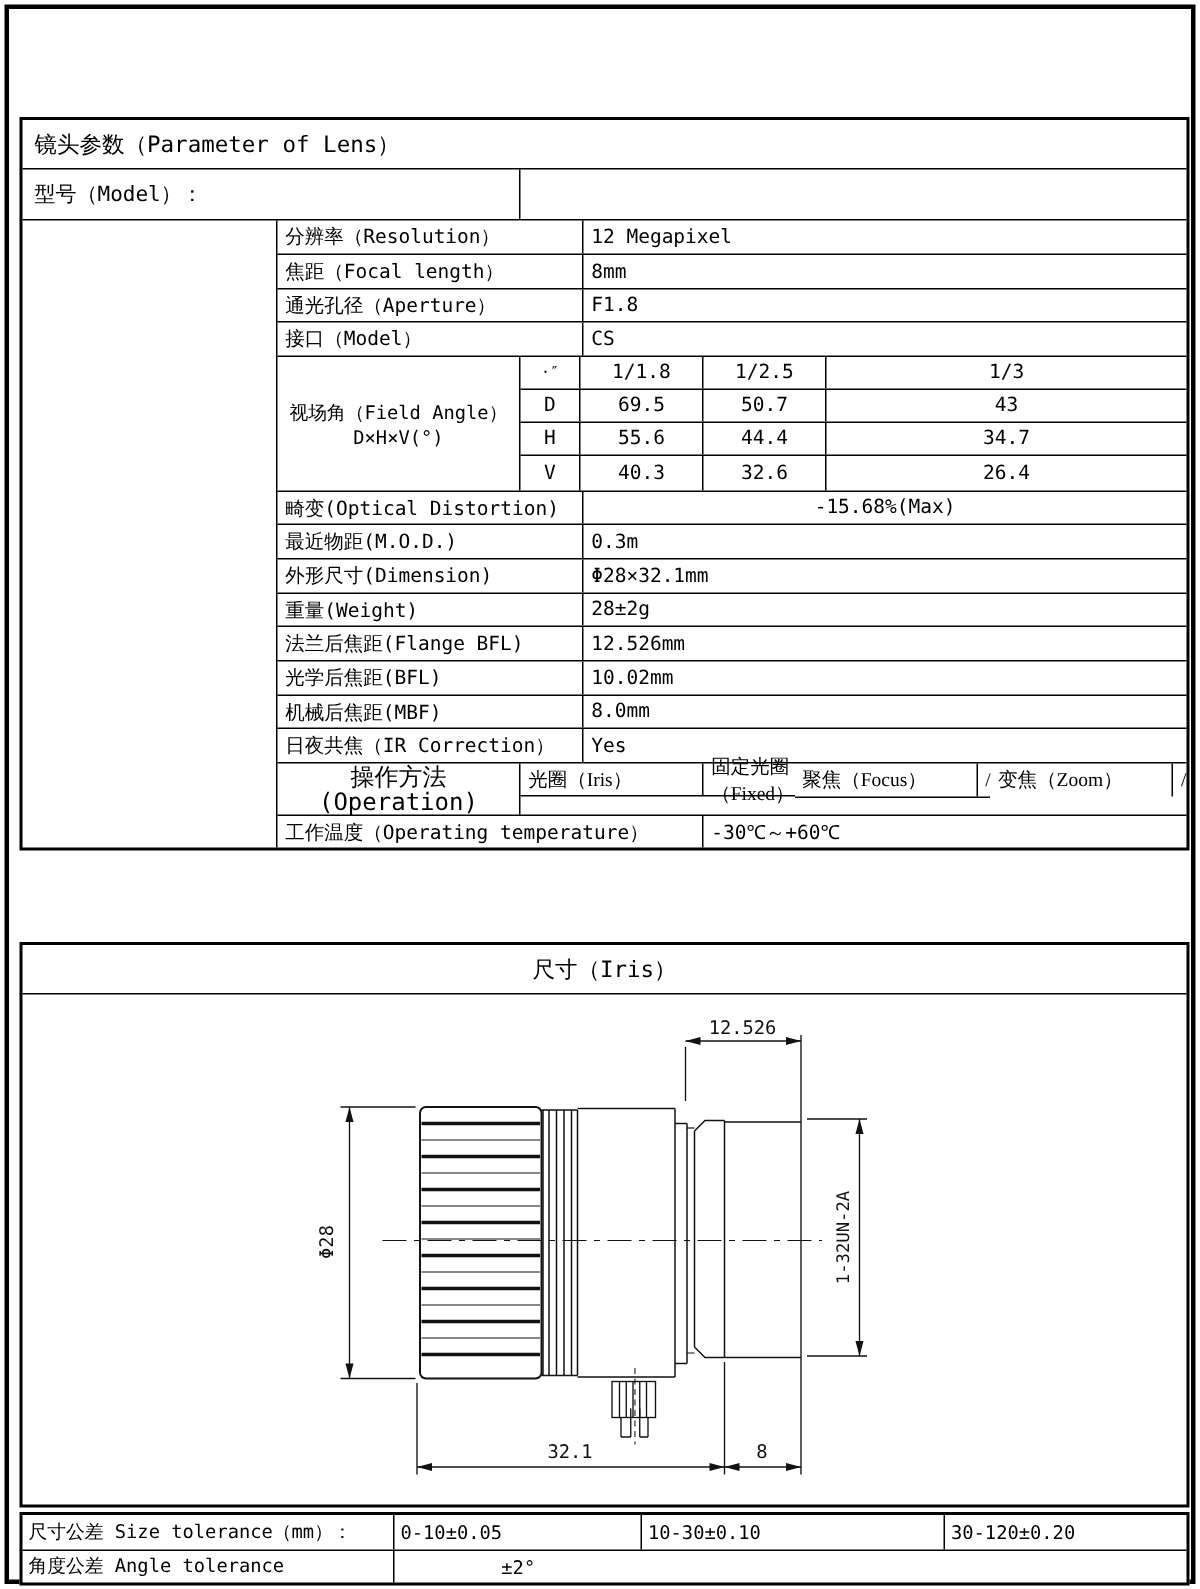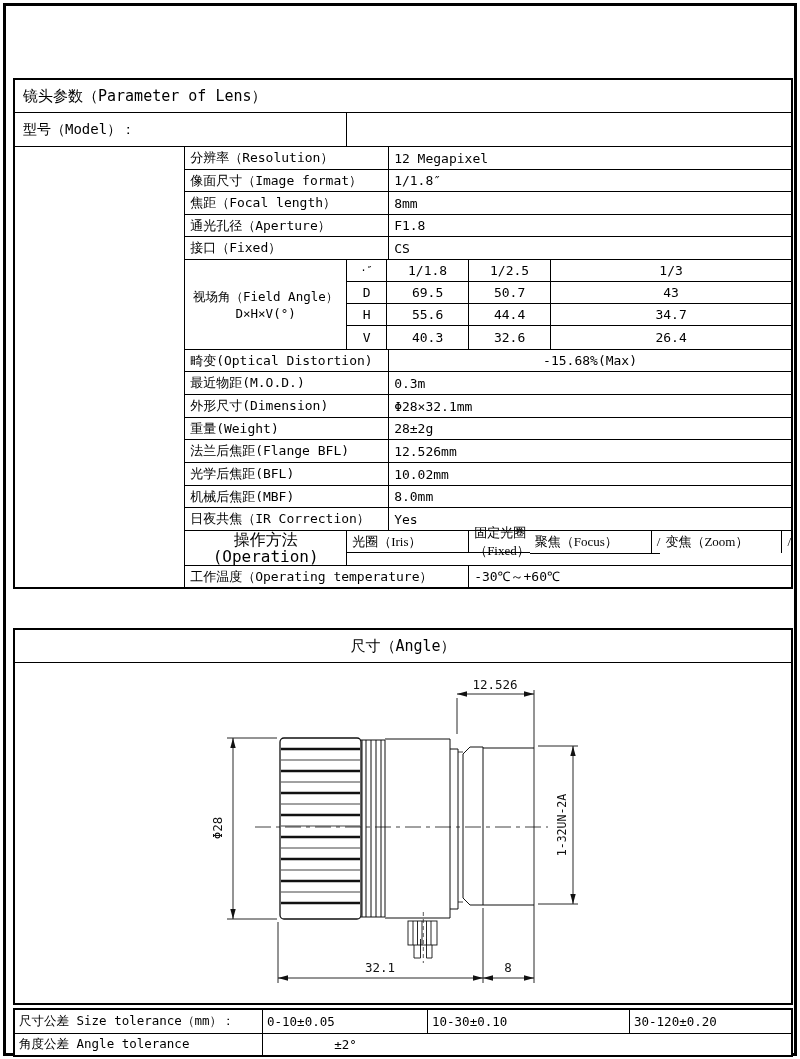--- a/index.html
+++ b/index.html
@@ -88,34 +88,30 @@
     <div class="m-value"></div>
   </div>
   <div class="params">
     <div class="photo-cell"></div>
     <div class="right-panel">
 
       <div class="prow h23">
         <div class="lab">分辨率（Resolution）</div>
         <div class="val">12 Megapixel</div>
       </div>
-      <div class="prow h22">
-        <div class="lab">像面尺寸（Image format）</div>
-        <div class="val">1/1.8″</div>
-      </div>
       <div class="prow h23">
         <div class="lab">焦距（Focal length）</div>
         <div class="val">8mm</div>
       </div>
       <div class="prow h22">
         <div class="lab">通光孔径（Aperture）</div>
         <div class="val">F1.8</div>
       </div>
       <div class="prow h23">
-        <div class="lab">接口（Fixed）</div>
+        <div class="lab">接口（Model）</div>
         <div class="val">CS</div>
       </div>
 
       <div class="fa-block">
         <div class="fa-label">
           <div>视场角（Field Angle）</div>
           <div>D×H×V(°)</div>
         </div>
         <div class="fa-grid">
           <div class="fa-r h22">
@@ -203,21 +199,21 @@
       <div class="prow h21">
         <div class="t-lab">工作温度（Operating temperature）</div>
         <div class="val">-30℃～+60℃</div>
       </div>
 
     </div>
   </div>
 </div>
 
 <div class="size-box">
-  <div class="size-hdr">尺寸（Angle）</div>
+  <div class="size-hdr">尺寸（Iris）</div>
   <svg width="776" height="340" viewBox="15 662 776 340" stroke="#111" fill="none" stroke-width="1">
 
     <line x1="255" y1="826" x2="548" y2="826" stroke-width="0.8" stroke-dasharray="16 5 4 5"></line>
 
     <rect x="280" y="737" width="81" height="181" rx="4" stroke-width="1.3"></rect>
     <g>
       <line x1="281" y1="748" x2="360" y2="748" stroke-width="2.3"></line>
       <line x1="281" y1="759" x2="360" y2="759" stroke-width="0.8"></line>
       <line x1="281" y1="770" x2="360" y2="770" stroke-width="2.3"></line>
       <line x1="281" y1="781" x2="360" y2="781" stroke-width="0.8"></line>

